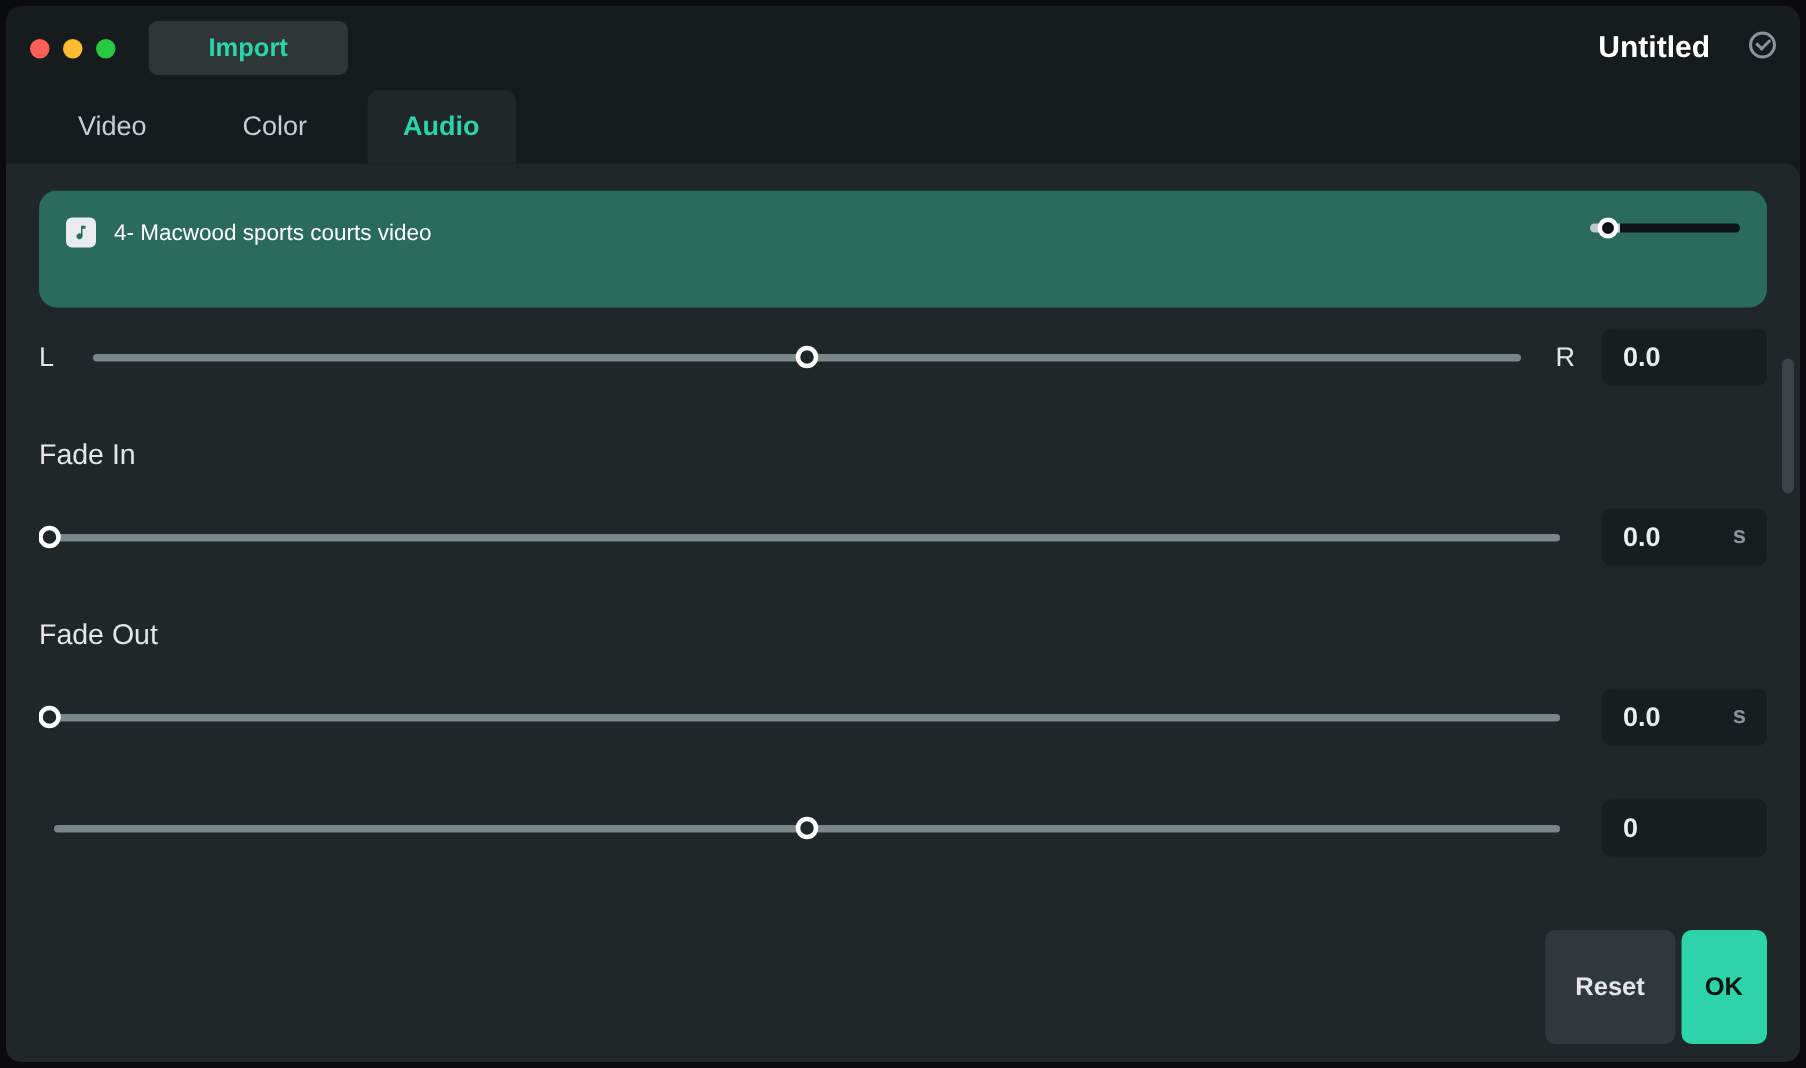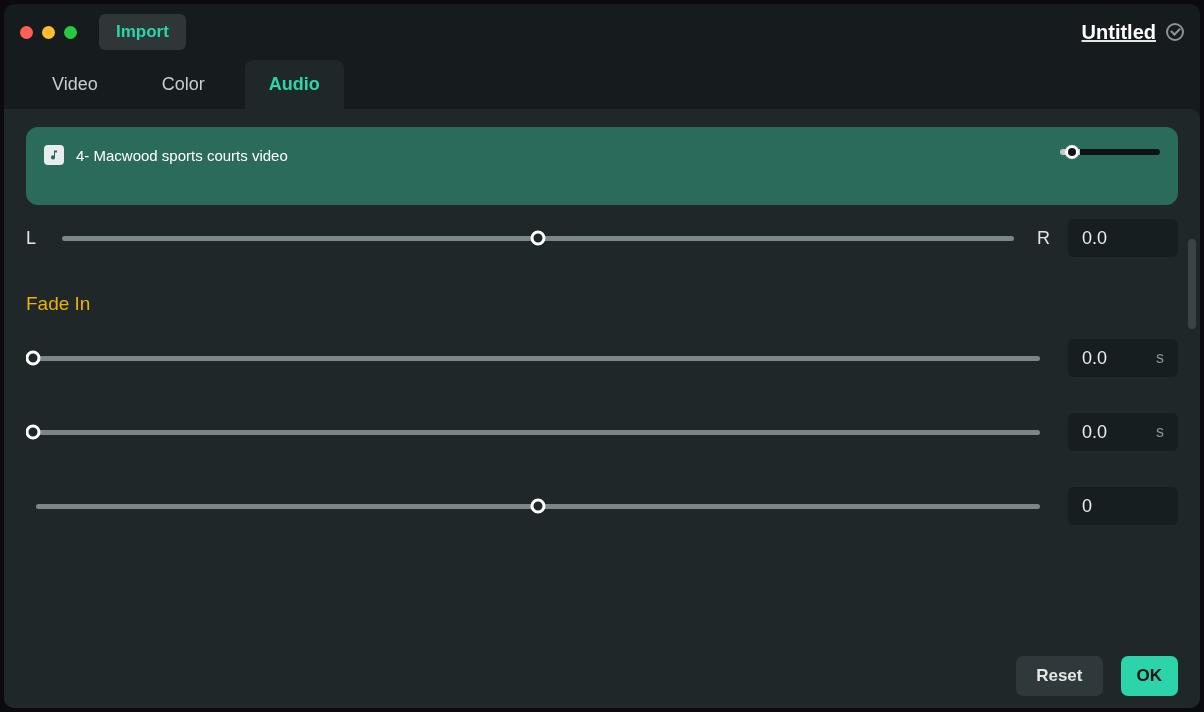--- a/index.html
+++ b/index.html
@@ -44,33 +44,32 @@
       width: 13px;
       height: 13px;
       border-radius: 50%;
     }
     .tl-red { background: #ff5f57; }
     .tl-yellow { background: #febc2e; }
     .tl-green { background: #28c840; }
     .import-btn {
       background: #2f3638;
       color: #2dd4aa;
-      padding: 8px 17px;
+      padding: 8px 40px;
       border-radius: 6px;
       font-size: 17px;
       font-weight: 600;
       border: none;
       cursor: pointer;
     }
     .title-right {
       margin-left: auto;
       display: flex;
-      align-items: center;
-      gap: 10px;
-      text-decoration: underline;
+      align-items: flex-start;
+      gap: 26px;
     }
     .title-text {
       color: #fff;
       font-size: 20px;
       font-weight: 700;
     }
     .check-icon {
       width: 18px;
       height: 18px;
       border: 2px solid #8a9396;
@@ -203,63 +202,64 @@
       width: 110px;
       height: 38px;
       background: #171e20;
       border-radius: 6px;
       display: flex;
       align-items: center;
       padding: 0 14px;
       font-size: 18px;
       color: #eaeef0;
       justify-content: space-between;
+      font-weight: bold;
     }
     .value-unit {
       color: #8a9396;
       font-size: 16px;
     }
     .section {
       margin-top: 36px;
     }
     .section-label {
       font-size: 19px;
-      color: #eab308;
+      color: #e5e5e5;
       margin-bottom: 24px;
     }
     .slider-row {
       display: flex;
       align-items: center;
       gap: 28px;
     }
     .slider-row .slider-track {
       margin-left: 0;
     }
     .footer {
       position: absolute;
       bottom: 12px;
       right: 22px;
       display: flex;
-      gap: 18px;
+      gap: 4px;
     }
     .reset-btn {
       background: #2f383a;
       color: #e5e5e5;
       border: none;
       padding: 10px 20px;
       border-radius: 7px;
       font-size: 17px;
       font-weight: 600;
       cursor: pointer;
     }
     .ok-btn {
       background: #2dd4aa;
       color: #0e1415;
       border: none;
-      padding: 10px 16px;
+      padding: 28px 16px;
       border-radius: 7px;
       font-size: 17px;
       font-weight: 700;
       cursor: pointer;
     }
     .scrollbar {
       position: absolute;
       right: 4px;
       top: 130px;
       width: 8px;
@@ -333,20 +333,21 @@
             <div class="slider-thumb" style="left:0.7%"></div>
           </div>
           <div class="value-box">
             <span>0.0</span>
             <span class="value-unit">s</span>
           </div>
         </div>
       </div>
 
       <div class="section">
+        <div class="section-label">Fade Out</div>
         <div class="slider-row">
           <div class="slider-track">
             <div class="slider-thumb" style="left:0.7%"></div>
           </div>
           <div class="value-box">
             <span>0.0</span>
             <span class="value-unit">s</span>
           </div>
         </div>
       </div>

